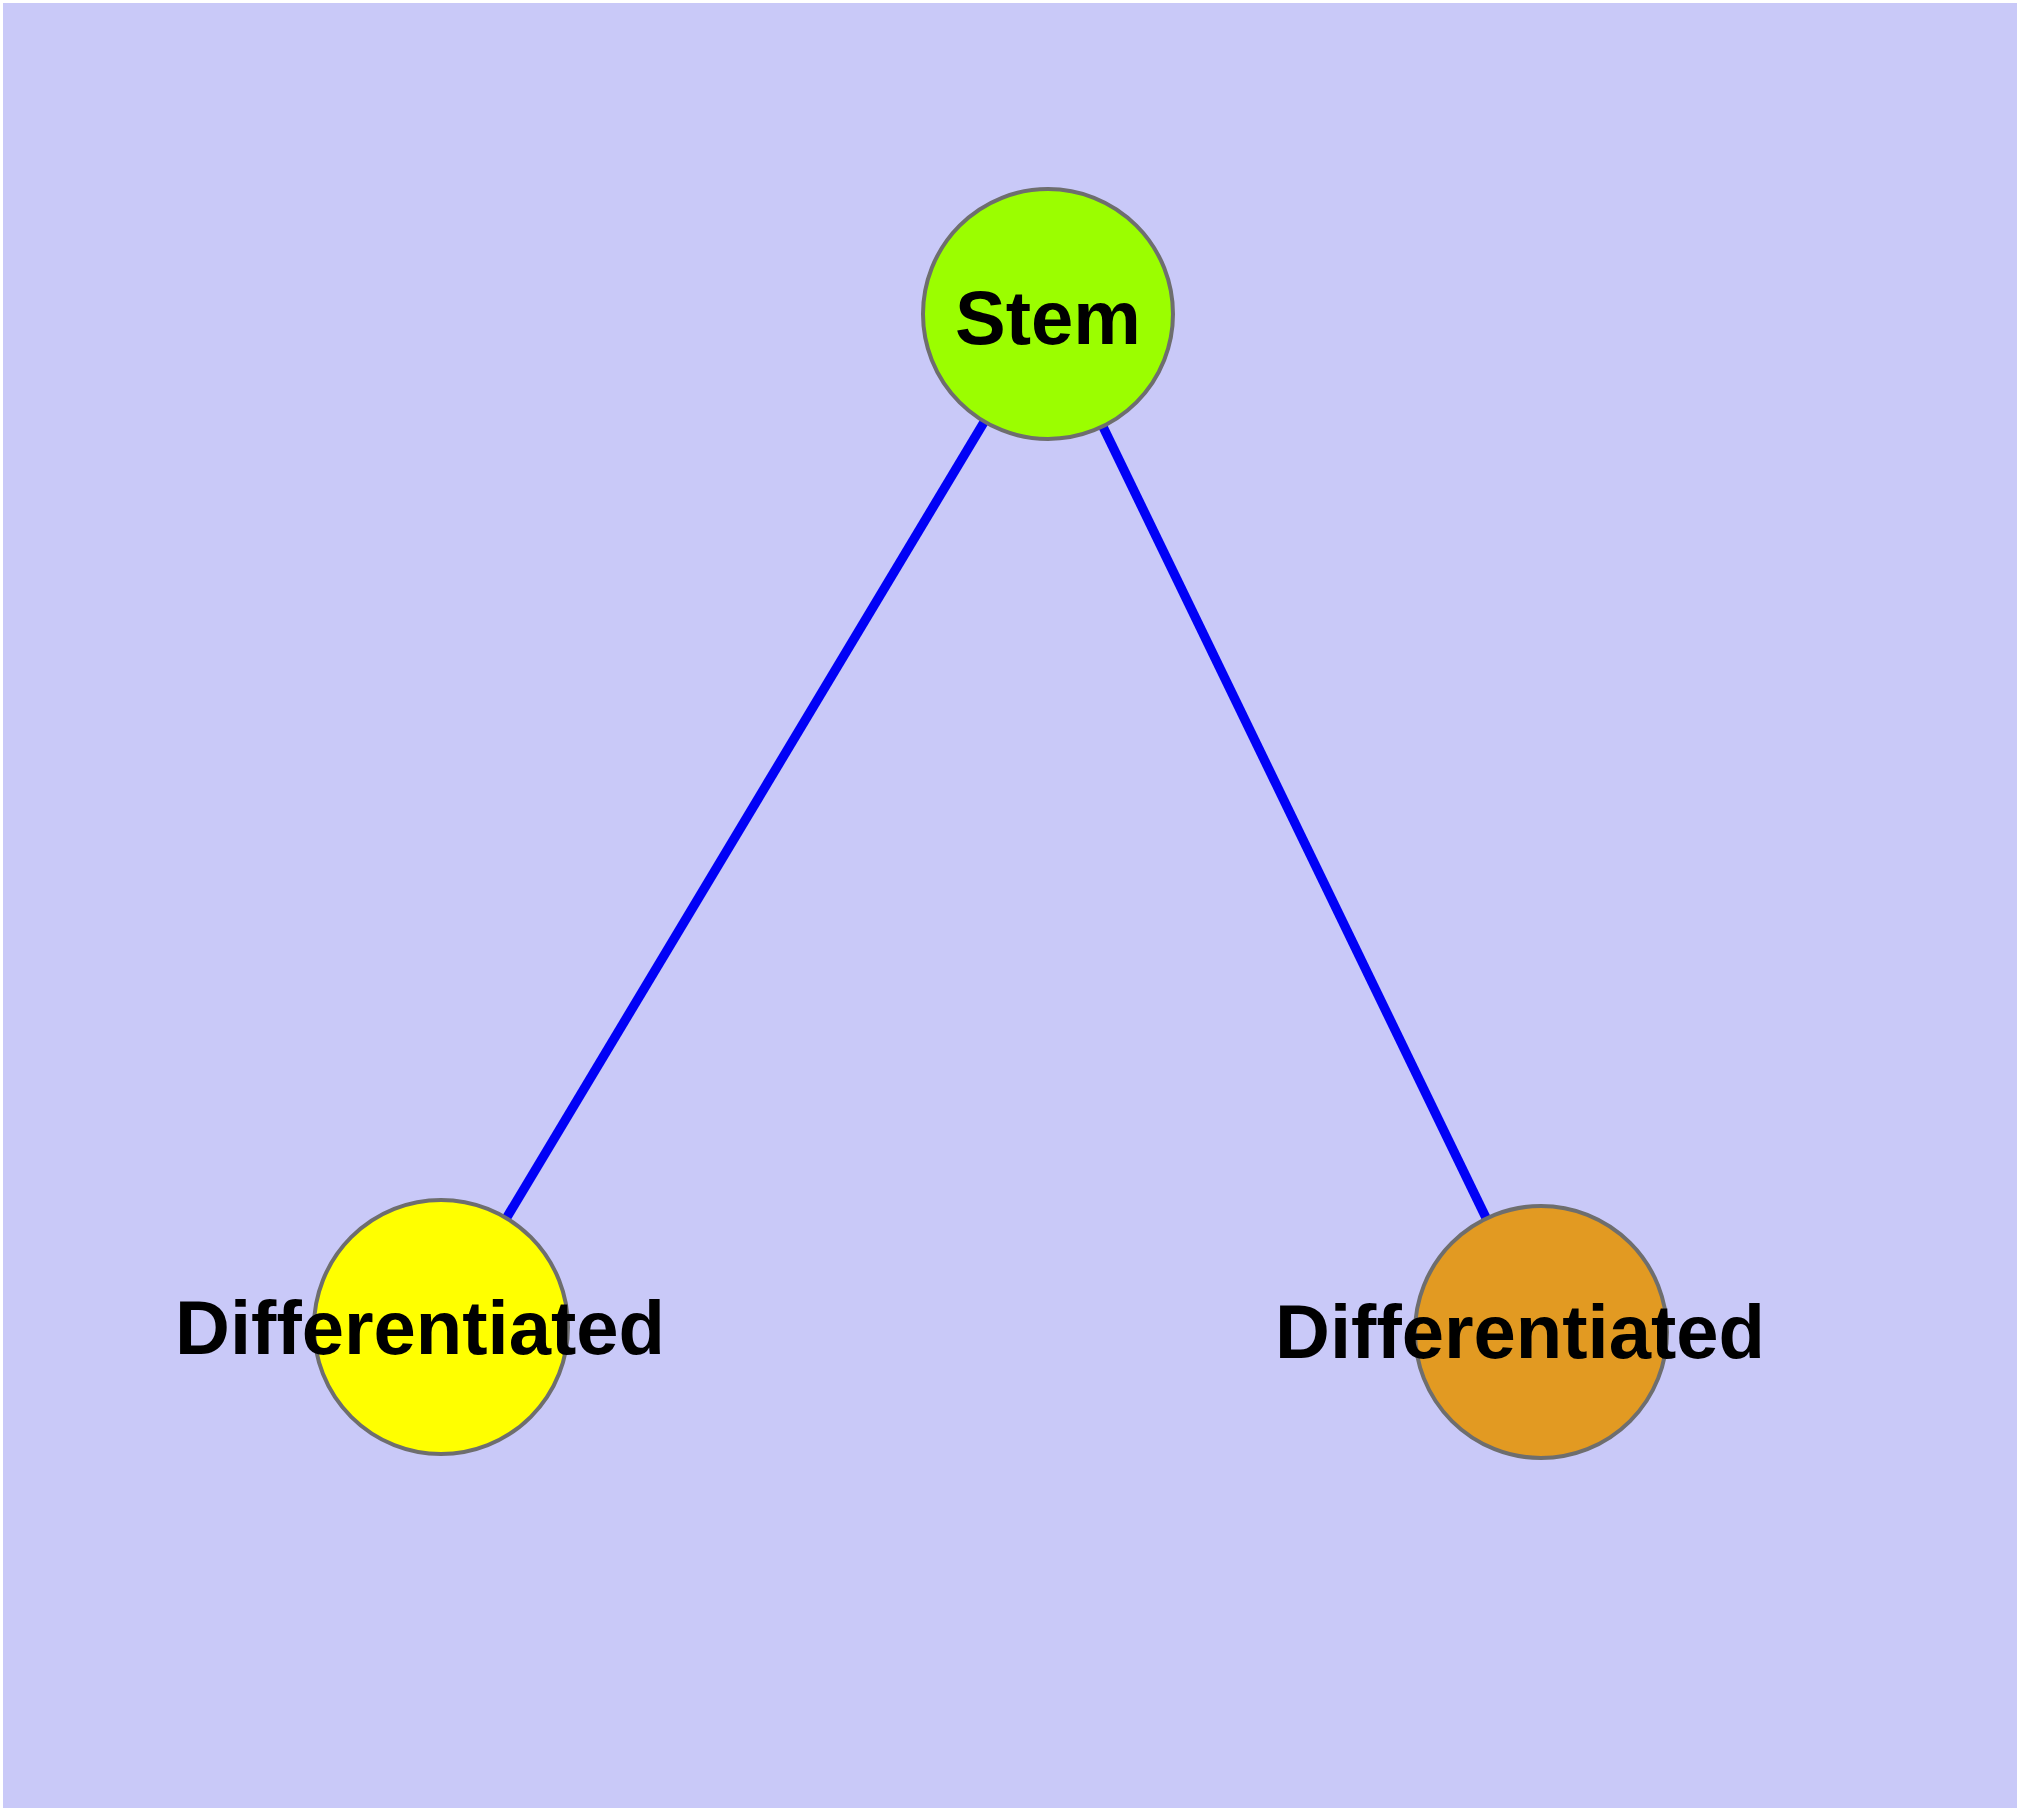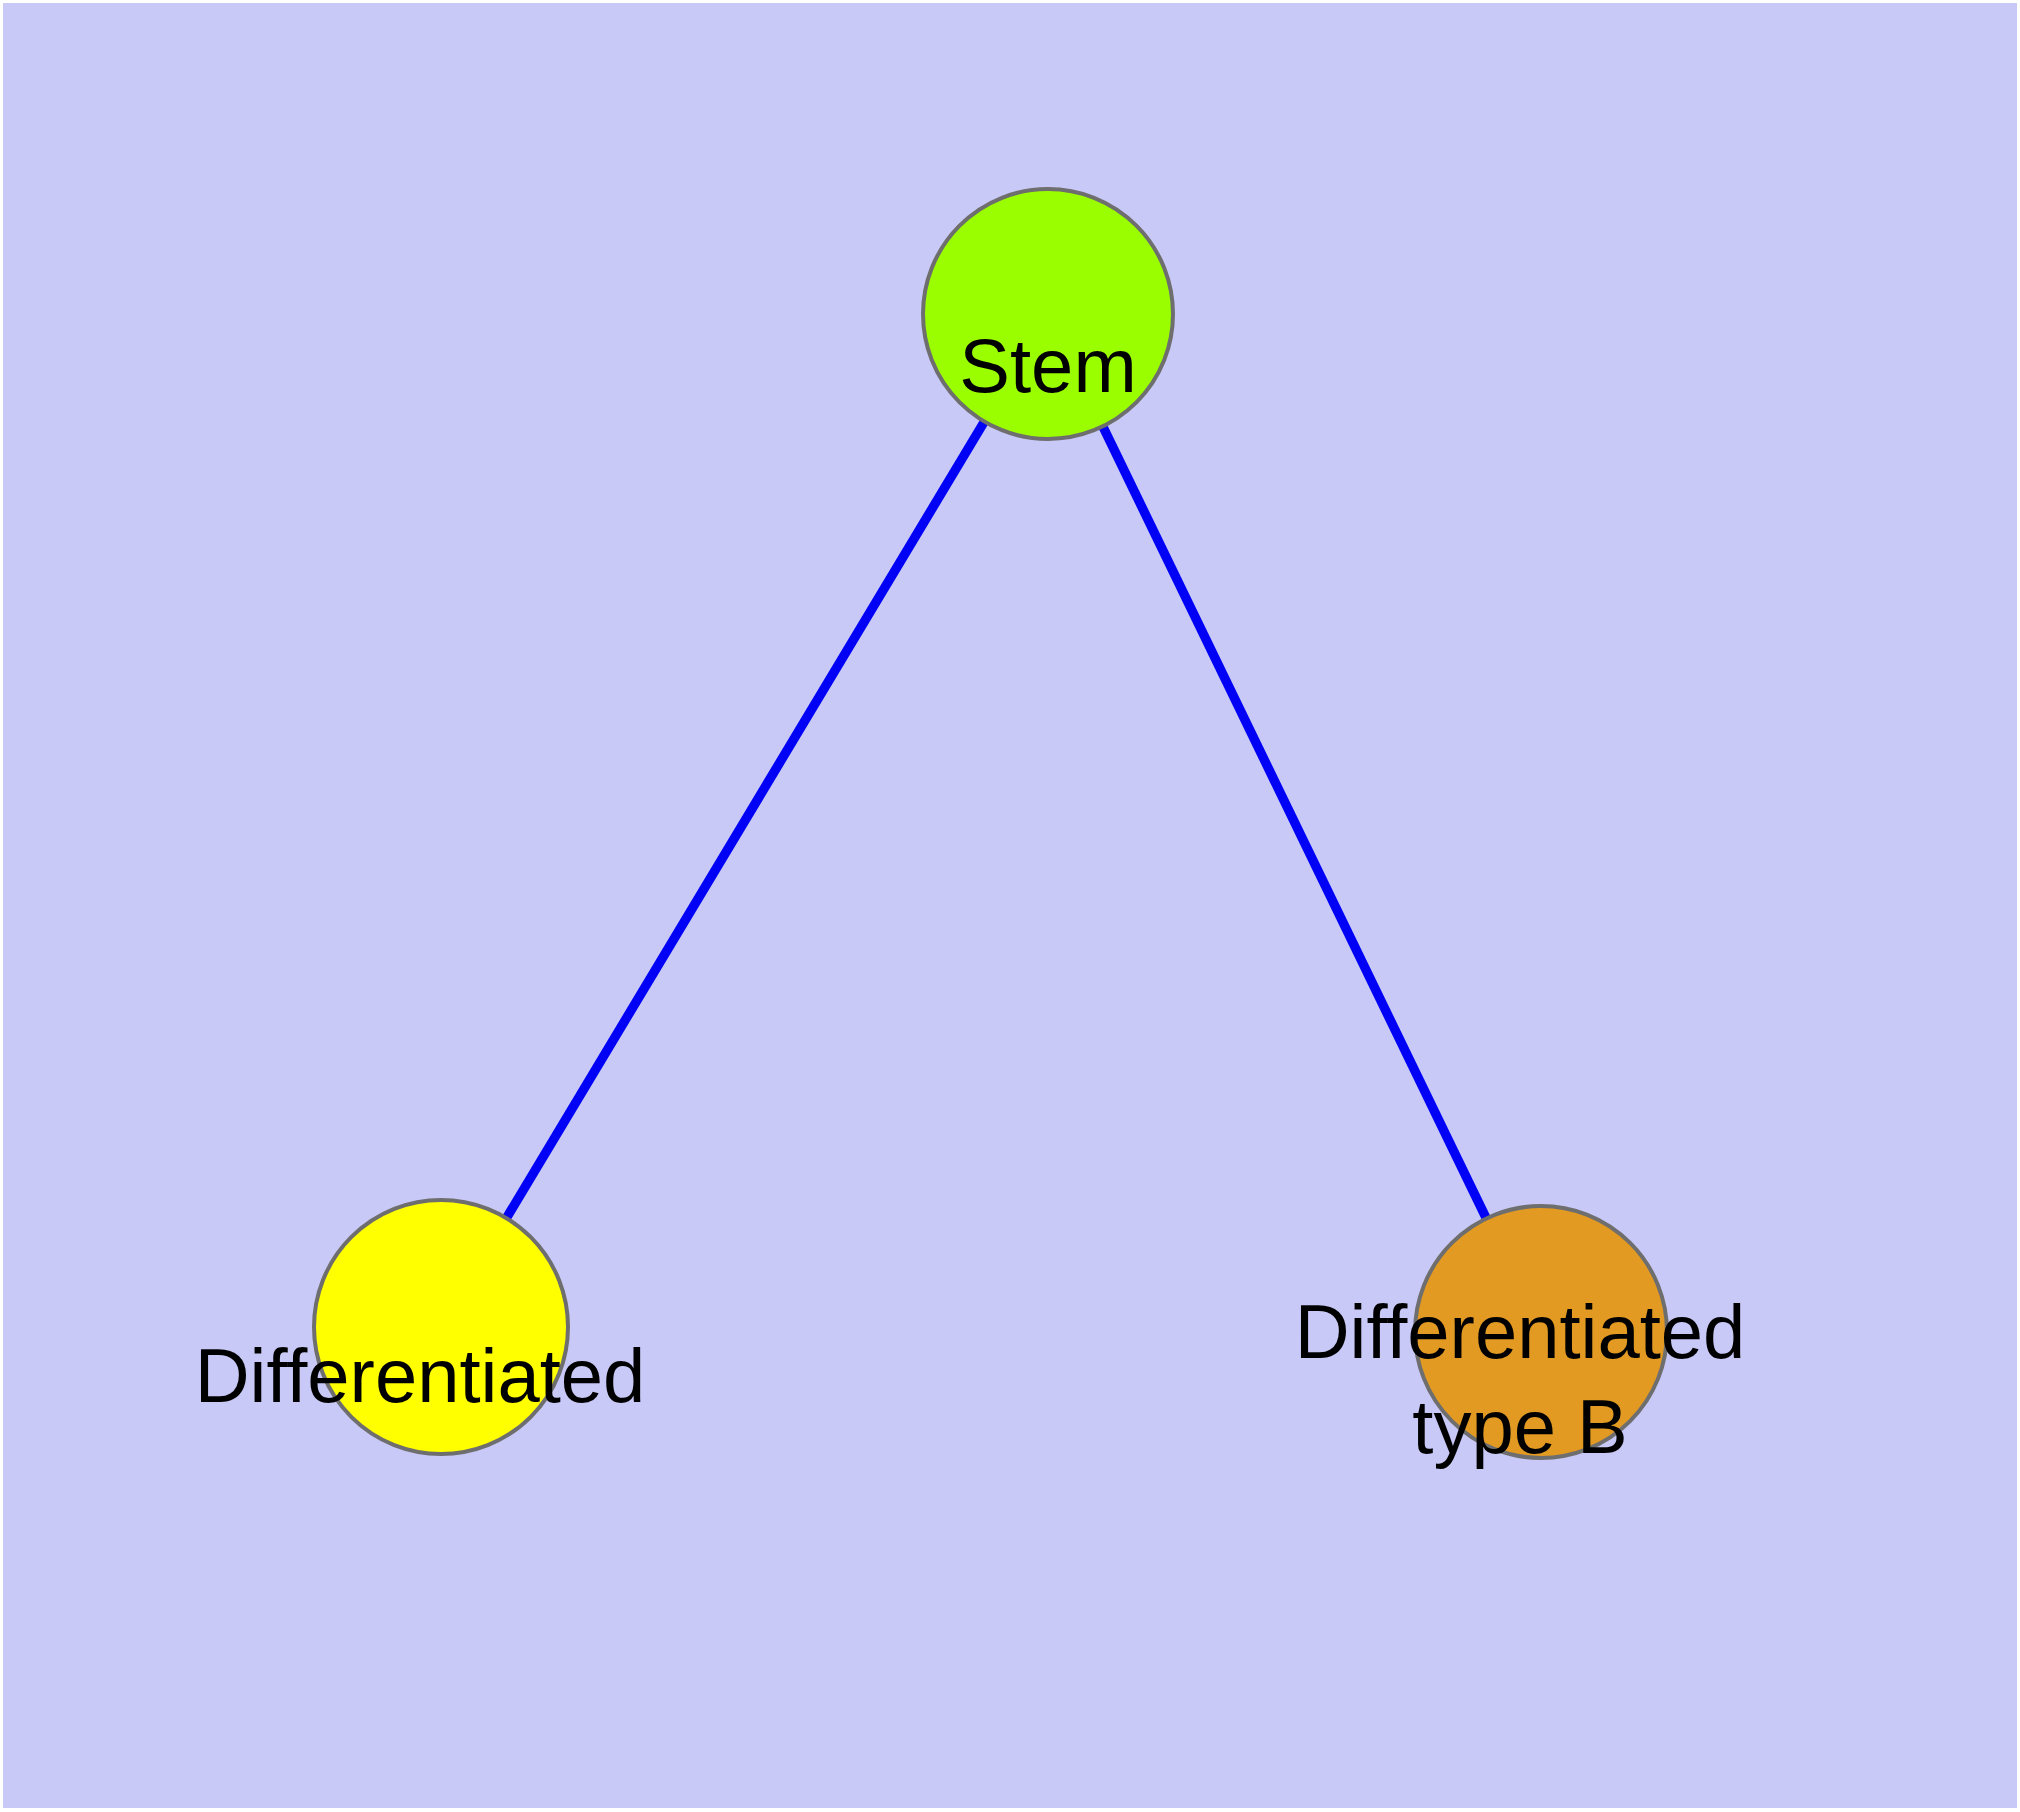--- a/index.html
+++ b/index.html
@@ -50,28 +50,26 @@
   }
   .node-b {
     left: 1413px;
     top: 1204px;
     width: 256px;
     height: 256px;
   }
   .node-label {
     position: absolute;
     transform: translate(-50%, -50%);
-    text-align: center;
-    font-weight: normal;
+    font-weight: bold;
     font-size: 76px;
     line-height: 95px;
     color: #000000;
     white-space: nowrap;
     z-index: 3;
-    margin-top: 48px;
   }
   .label-stem { left: 1048px; top: 317px; }
   .label-a    { left: 420px;  top: 1327px; }
   .label-b    { left: 1520px; top: 1331px; }
 </style>
 </head>
 <body>
 
 <div class="canvas-bg" style="background-color: rgb(201, 201, 248);"></div>
 
@@ -89,15 +87,14 @@
 <div class="node-label label-stem">
   <div>Stem</div>
 </div>
 
 <div class="node-label label-a">
   <div>Differentiated</div>
 </div>
 
 <div class="node-label label-b">
   <div>Differentiated</div>
-  <div>type B</div>
 </div>
 
 
 </body></html>

